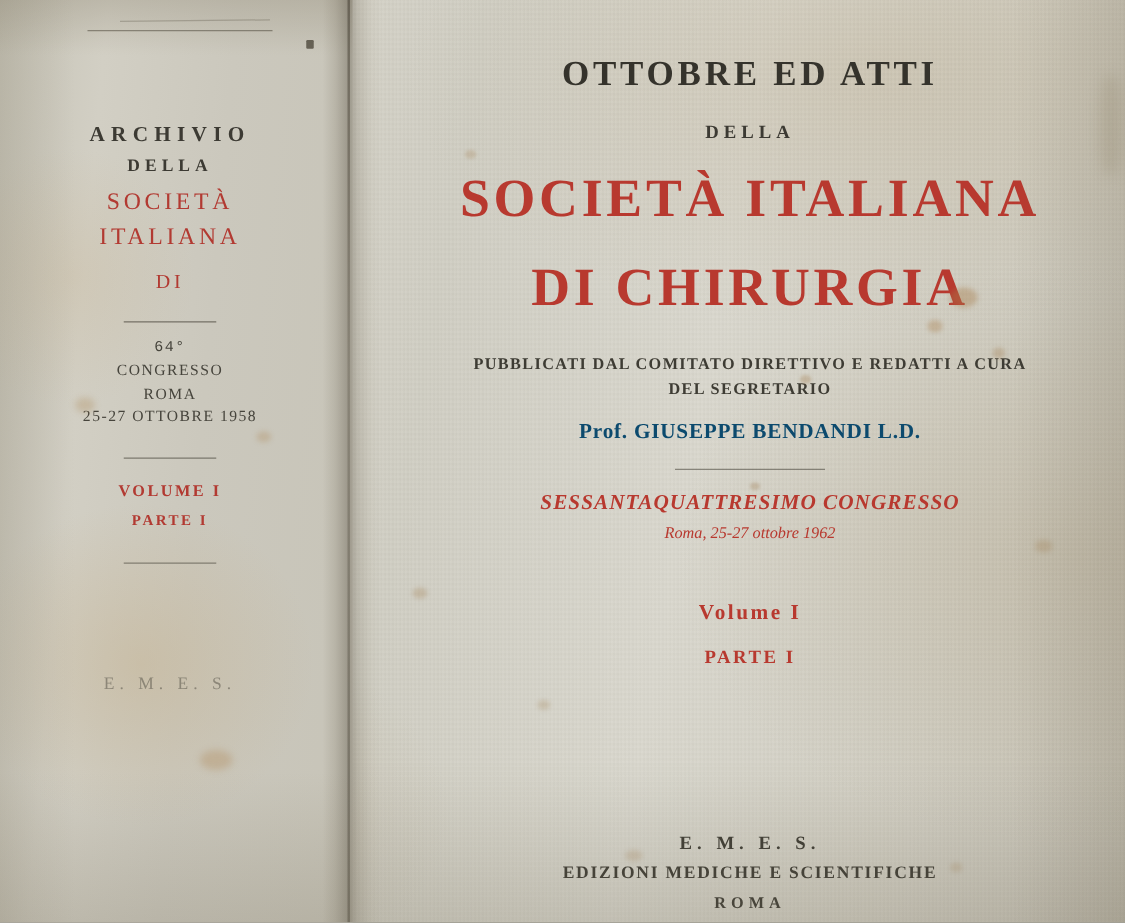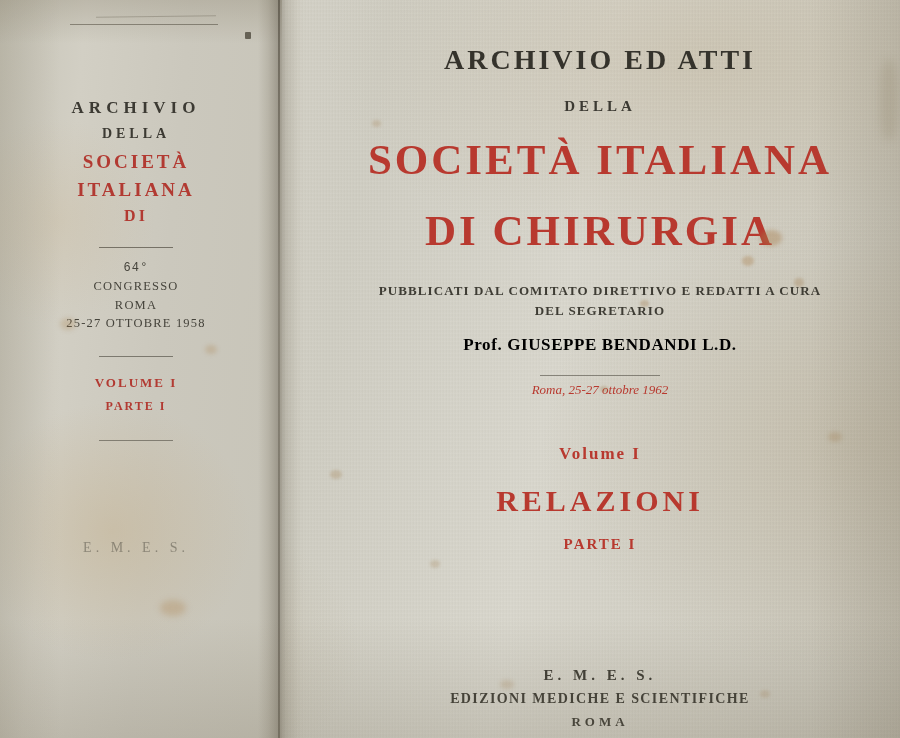--- a/index.html
+++ b/index.html
@@ -102,28 +102,28 @@
   }
   .cv-line { margin: 0; }
   .cv-dark {
     color: #3c3a33;
     font-family: "Liberation Serif", serif;
     font-weight: bold;
   }
   .cv-red {
     color: #b23a32;
     font-family: "Liberation Serif", serif;
-    font-weight: bold;
+    font-weight: normal;
   }
   .cv-archivio { font-size: 17px; letter-spacing: 5px; }
   .cv-edatti   { font-size: 17px; letter-spacing: 5px; margin-top: 6px; }
   .cv-della    { font-size: 14px; letter-spacing: 4px; margin-top: 8px; }
   .cv-societa  { font-size: 19px; letter-spacing: 3px; margin-top: 9px; }
   .cv-italiana { font-size: 19px; letter-spacing: 3px; margin-top: 6px; }
-  .cv-di       { font-size: 16px; letter-spacing: 3px; margin-top: 6px; }
+  .cv-di       { font-size: 16px; letter-spacing: 3px; margin-top: 16px; }
   .cv-chirurgia{ font-size: 19px; letter-spacing: 3px; margin-top: 6px; }
 
   .cv-rule {
     width: 74px; height: 1px;
     background: rgba(70,66,56,0.65);
     margin: 22px auto 0 auto;
   }
   .cv-congress {
     color: #46443c;
     font-size: 12.5px;
@@ -213,21 +213,21 @@
     font-size: 13px;
     letter-spacing: 1.1px;
     color: #3e3c34;
     font-weight: bold;
     line-height: 1.55;
   }
   .tp-prof {
     margin-top: 14px;
     font-size: 17px;
     letter-spacing: 0.6px;
-    color: #000000;
+    color: #0c4a6e;
     font-weight: bold;
   }
   .tp-rule {
     width: 120px; height: 1px;
     background: rgba(70,66,56,0.55);
     margin: 20px auto 0 auto;
   }
   .tp-congress {
     margin-top: 16px;
     font-size: 17px;
@@ -361,38 +361,38 @@
       <div class="cv-rule3"></div>
     </div>
 
     <div class="cv-emes">E. M. E. S.</div>
   </div>
 
   <div class="gutter"></div>
   <div class="gutter-line"></div>
 
   <div class="title-page">
-    <div class="tp-dark tp-archivio">ARCHIVIO ED ATTI</div>
+    <div class="tp-dark tp-archivio">OTTOBRE ED ATTI</div>
     <div class="tp-della">DELLA</div>
     <div class="tp-red tp-societa">SOCIETÀ ITALIANA</div>
     <div class="tp-red tp-dichirurgia">DI CHIRURGIA</div>
 
     <div class="tp-pub">
       <div>PUBBLICATI DAL COMITATO DIRETTIVO E REDATTI A CURA</div>
       <div>DEL SEGRETARIO</div>
     </div>
 
     <div class="tp-prof">Prof. GIUSEPPE BENDANDI L.D.</div>
 
     <div class="tp-rule"></div>
 
+    <div class="tp-congress">SESSANTAQUATTRESIMO CONGRESSO</div>
     <div class="tp-congress-date">Roma, 25-27 ottobre 1962</div>
 
     <div class="tp-volume">Volume I</div>
-    <div class="tp-relazioni">RELAZIONI</div>
     <div class="tp-parte">PARTE I</div>
 
     <div class="tp-footer">
       <div class="tp-emes">E. M. E. S.</div>
       <div class="tp-edizioni">EDIZIONI MEDICHE E SCIENTIFICHE</div>
       <div class="tp-roma">ROMA</div>
     </div>
   </div>
 
   <div class="stain s1"></div>

